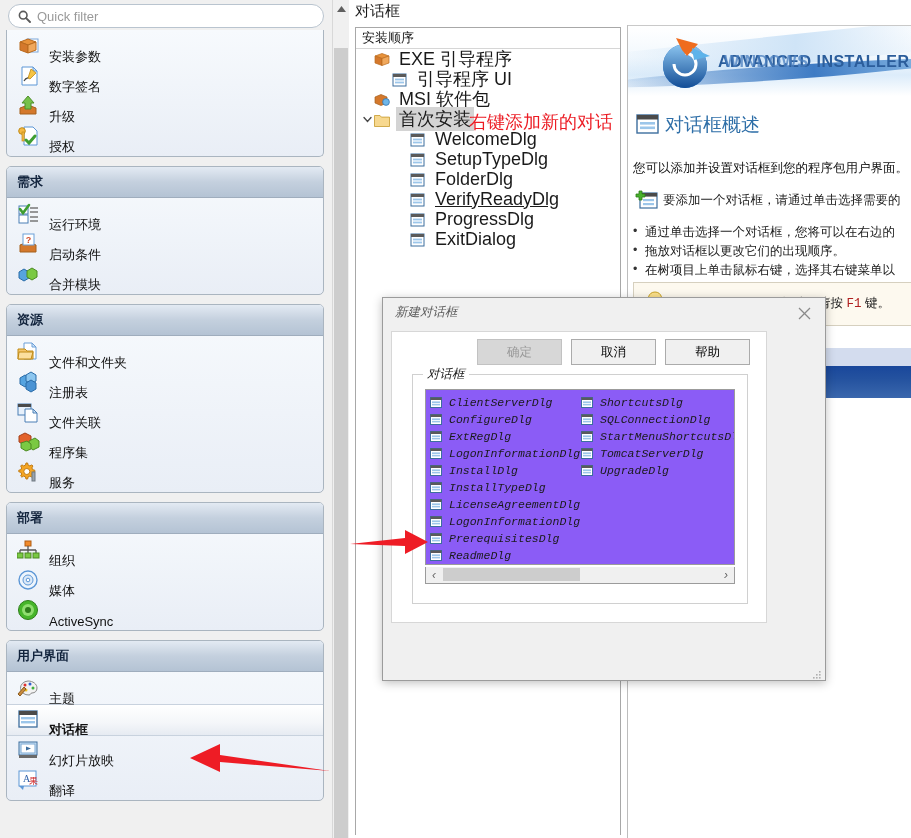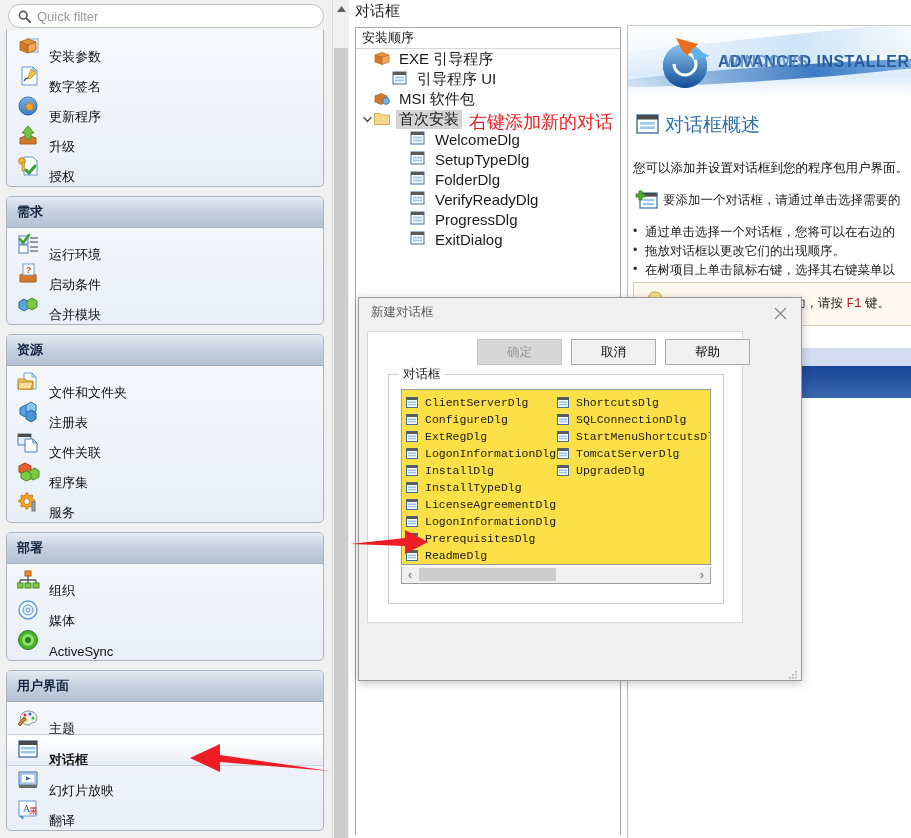--- a/index.html
+++ b/index.html
@@ -76,21 +76,21 @@
   }
   #tree-box{
     position:absolute;left:6px;top:27px;width:266px;height:808px;
     border:1px solid #a8a8a8;border-bottom:none;background:#ffffff;box-sizing:border-box;
     overflow:hidden;
   }
   #tree-colhead{
     height:20px;line-height:20px;padding-left:6px;
     border-bottom:1px solid #d6d6d6;background:#ffffff;font-size:13px;color:#1a1a1a;
   }
-  .tnode{height:20px;display:flex;align-items:center;font-size:15px;white-space:nowrap;}
+  .tnode{height:20px;display:flex;align-items:center;font-size:18px;white-space:nowrap;}
   .tnode .twist{width:14px;flex:0 0 14px;display:flex;align-items:center;justify-content:center;}
   .tnode .tico{width:18px;flex:0 0 18px;height:16px;margin-right:4px;position:relative;}
   .tnode .tlbl{padding:0 3px;}
   .tnode.sel .tlbl{background:#d4d4d4;}
   
   #rightpanel{
     position:absolute;left:627px;top:0;width:284px;height:838px;
     background:#ffffff;box-sizing:border-box;overflow:hidden;
   }
   #banner{
@@ -123,23 +123,23 @@
   #rp-help .helptxt{position:absolute;left:134px;top:12px;font-size:12.5px;white-space:nowrap;}
   #rp-help .f1{color:#b02020;font-family:"Liberation Mono","DejaVu Sans Mono",monospace;}
   #rp-help .bulbico{position:absolute;left:10px;top:8px;}
   #rp-lightrow{position:absolute;left:6px;top:348px;width:305px;height:18px;background:#d3dcee;}
   #rp-bluebar{position:absolute;left:6px;top:366px;width:305px;height:32px;
      background:linear-gradient(180deg,#19479b 0%,#24529f 40%,#3a67ad 100%);}
   #rp-leftrule{position:absolute;left:0;top:25px;width:1px;height:813px;background:#bdbdbd;}
   #rp-toprule{position:absolute;left:1px;top:25px;width:283px;height:1px;background:#c9c9c9;}
   
   #modal{
-    position:absolute;left:358px;top:297px;width:444px;height:384px;
+    position:absolute;left:382px;top:297px;width:444px;height:384px;
     background:#f0f0f0;border:1px solid #9b9b9b;
-    box-shadow:0 2px 9px rgba(0,0,0,.25);box-sizing:border-box;
+    box-shadow:0 2px 9px rgba(0,0,0,.25);box-sizing:border-box;font-style:italic;
   }
   #modal-title{position:absolute;left:12px;top:6px;font-size:12.5px;color:#5c5c5c;}
   #modal-close{
     position:absolute;right:4px;top:3px;width:34px;height:24px;
     display:flex;align-items:center;justify-content:center;cursor:default;
   }
   #modal-body{
     position:absolute;left:8px;top:33px;width:376px;height:292px;
     background:#ffffff;border:1px solid #d7d7d7;box-sizing:border-box;
   }
@@ -152,21 +152,21 @@
   }
   #groupbox{
     position:absolute;left:20px;top:42px;width:336px;height:230px;
     border:1px solid #d0d0d0;box-sizing:border-box;
   }
   #groupbox-legend{
     position:absolute;left:10px;top:-9px;background:#ffffff;padding:0 4px;font-size:12.5px;
   }
   #listbox{
     position:absolute;left:12px;top:14px;width:310px;height:176px;
-    border:1px solid #9b9b9b;background:#fde047;box-sizing:border-box;overflow:hidden;
+    border:1px solid #9b9b9b;background:#8b5cf6;box-sizing:border-box;overflow:hidden;
   }
   .lb-col{position:absolute;top:4px;}
   .lb-col.c1{left:4px;}
   .lb-col.c2{left:155px;}
   .lb-item{height:17px;display:flex;align-items:center;
     font-family:"Liberation Mono","DejaVu Sans Mono",monospace;font-size:11.5px;white-space:nowrap;}
   .lb-item .lico{width:14px;height:12px;flex:0 0 14px;margin-right:5px;position:relative;}
   #lb-hscroll{
     position:absolute;left:12px;top:192px;width:310px;height:17px;
     border:1px solid #9b9b9b;border-top:none;background:#f0f0f0;box-sizing:border-box;
@@ -228,36 +228,20 @@
         <div class="item">
           <span class="ico">
             <svg width="24" height="22" viewBox="0 0 24 22">
               <path d="M5 2 h11 l4 4 v14 H5 Z" fill="#fff" stroke="#5d97d6"></path>
               <path d="M16 2 v4 h4 Z" fill="#cfe4f7" stroke="#5d97d6"></path>
               <path d="M7 16 C10 10 12 16 16 8" fill="none" stroke="#444" stroke-width="1.2"></path>
               <path d="M14 4 l5 4 -6 6 -2-1 Z" fill="#f6c445" stroke="#c08b17" stroke-width=".8"></path>
             </svg>
           </span>
           <span class="lbl">数字签名</span>
-        </div>
-        <div class="item">
-          <span class="ico">
-            <svg width="24" height="22" viewBox="0 0 24 22">
-              <circle cx="11" cy="11" r="9" fill="#2f7fd1" stroke="#1c5a9b"></circle>
-              <circle cx="11" cy="11" r="9" fill="url(#g0)" opacity=".45"></circle>
-              <defs>
-                  <linearGradient id="g0" x1="0" y1="0" x2="0" y2="1">
-                <stop offset="0" stop-color="#ffffff" stop-opacity=".8"></stop>
-                <stop offset="1" stop-color="#ffffff" stop-opacity="0"></stop>
-              </linearGradient>
-                </defs>
-              <path d="M7 13 L13 6 L13 9 L16 9 L16 15 L10 15 L10 12 Z" fill="#f5a623" stroke="#c27b12" stroke-width=".8"></path>
-            </svg>
-          </span>
-          <span class="lbl">更新程序</span>
         </div>
         <div class="item">
           <span class="ico">
             <svg width="24" height="22" viewBox="0 0 24 22">
               <path d="M3 13 L11 10 L19 13 L19 19 L3 19 Z" fill="#d4782c" stroke="#a5601d"></path>
               <path d="M11 1 L17 8 L14 8 L14 14 L8 14 L8 8 L5 8 Z" fill="#76c14a" stroke="#4e8f2a"></path>
             </svg>
           </span>
           <span class="lbl">升级</span>
         </div>
@@ -544,21 +528,21 @@
         <div class="tnode" style="padding-left: 40px; align-items: center;">
           <span class="twist"></span>
           <span class="tico"><svg width="15" height="14" viewBox="0 0 15 14">
               <rect x="1" y="1" width="13" height="12" fill="#ffffff" stroke="#3d6e9e"></rect>
               <rect x="1" y="1" width="13" height="3" fill="#5a5a5a"></rect>
               <rect x="3" y="5.6" width="9" height="1.8" fill="#9cc6ea"></rect>
               <rect x="3" y="8.6" width="9" height="1.8" fill="#9cc6ea"></rect>
             </svg></span>
           <span class="tlbl">FolderDlg</span>
         </div>
-        <div class="tnode" style="padding-left: 40px;">
+        <div class="tnode" style="padding-left: 40px; text-decoration: underline;">
           <span class="twist"></span>
           <span class="tico"><svg width="15" height="14" viewBox="0 0 15 14">
               <rect x="1" y="1" width="13" height="12" fill="#ffffff" stroke="#3d6e9e"></rect>
               <rect x="1" y="1" width="13" height="3" fill="#5a5a5a"></rect>
               <rect x="3" y="5.6" width="9" height="1.8" fill="#9cc6ea"></rect>
               <rect x="3" y="8.6" width="9" height="1.8" fill="#9cc6ea"></rect>
             </svg></span>
           <span class="tlbl">VerifyReadyDlg</span>
         </div>
         <div class="tnode" style="padding-left: 40px;">

